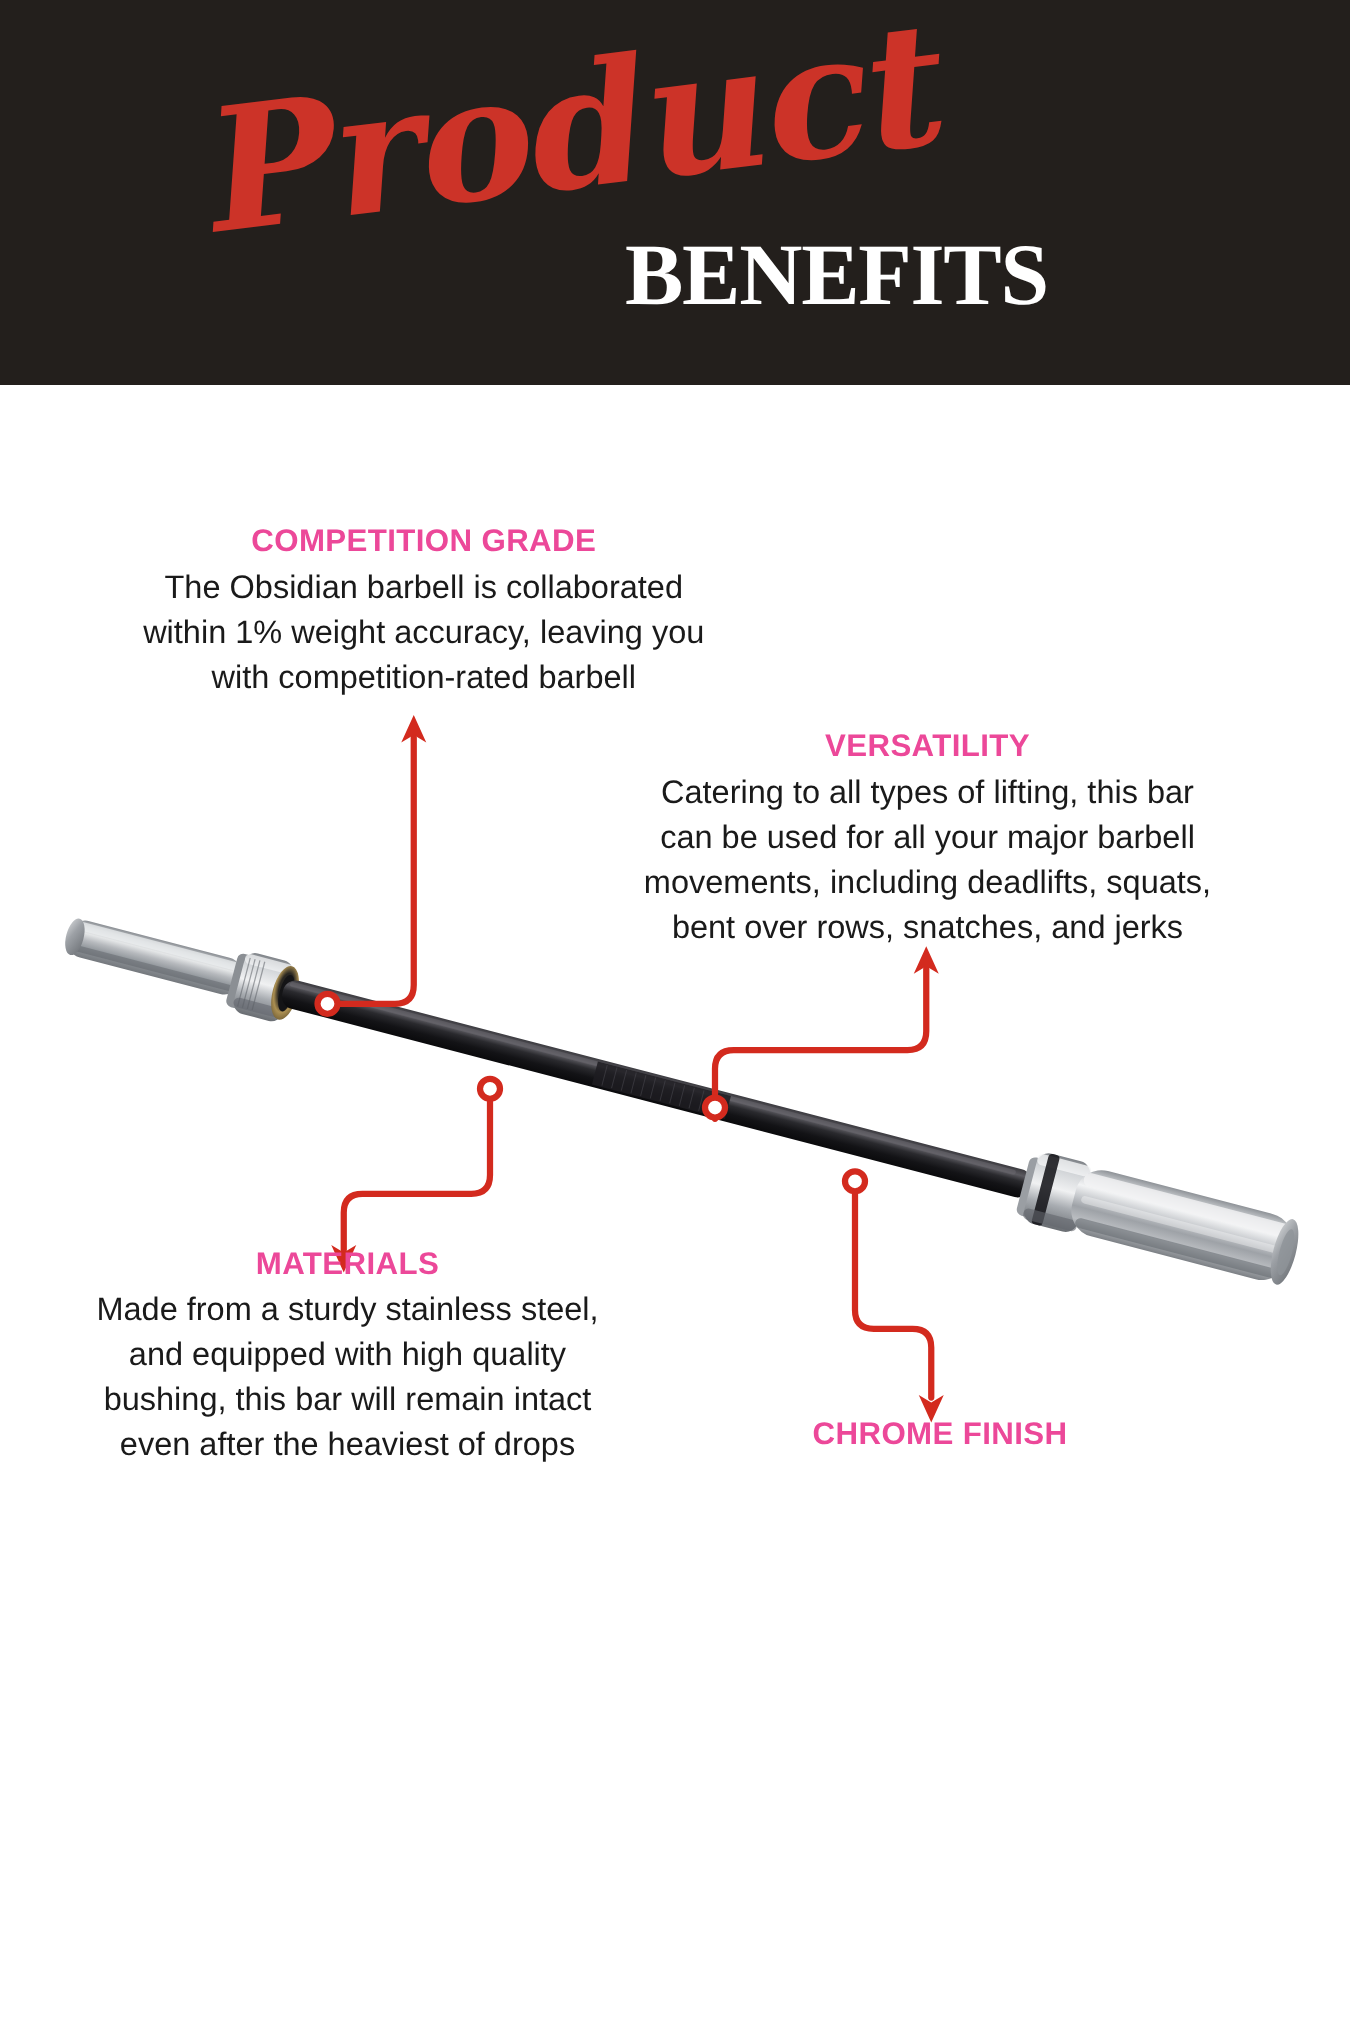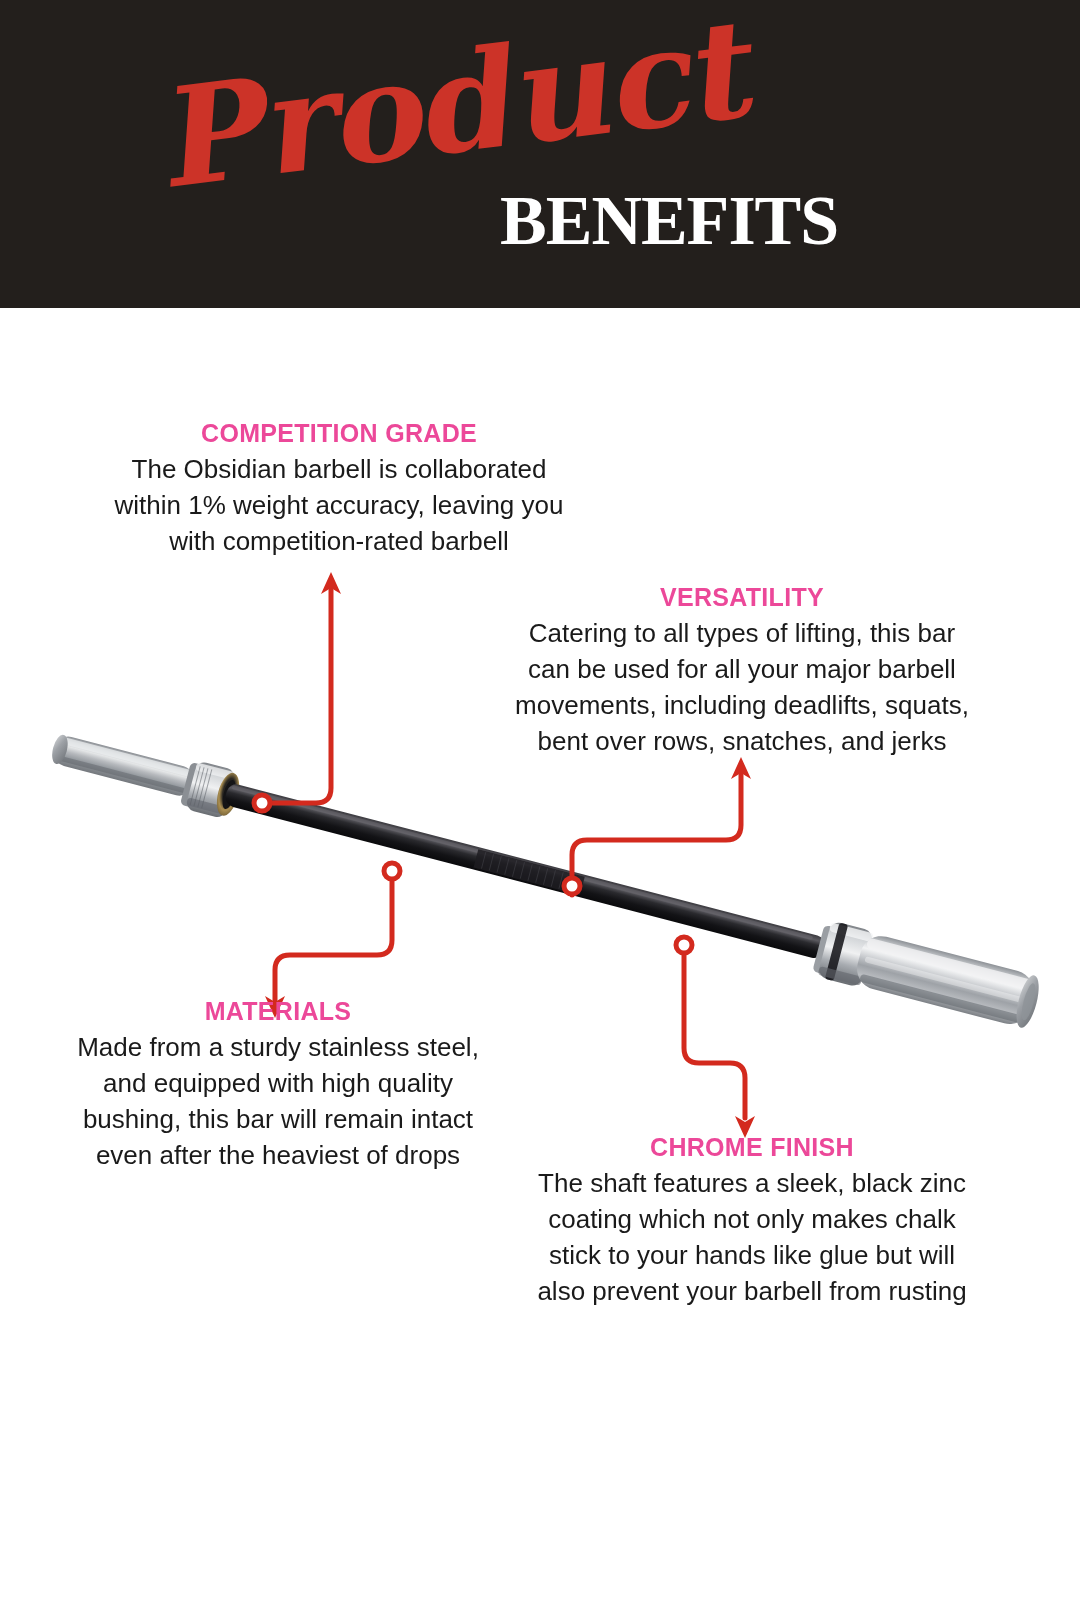--- a/index.html
+++ b/index.html
@@ -272,19 +272,15 @@
   <div class="callout" id="callout-versatility">
     <div class="callout-title">VERSATILITY</div>
     <div class="callout-body">Catering to all types of lifting, this bar
 can be used for all your major barbell
 movements, including deadlifts, squats,
 bent over rows, snatches, and jerks</div>
   </div>
 
   <div class="callout" id="callout-chrome">
     <div class="callout-title">CHROME FINISH</div>
-    <div class="callout-body">The shaft features a sleek, black zinc
-coating which not only makes chalk
-stick to your hands like glue but will
-also prevent your barbell from rusting</div>
   </div>
 
 </div>
 
 </body></html>

